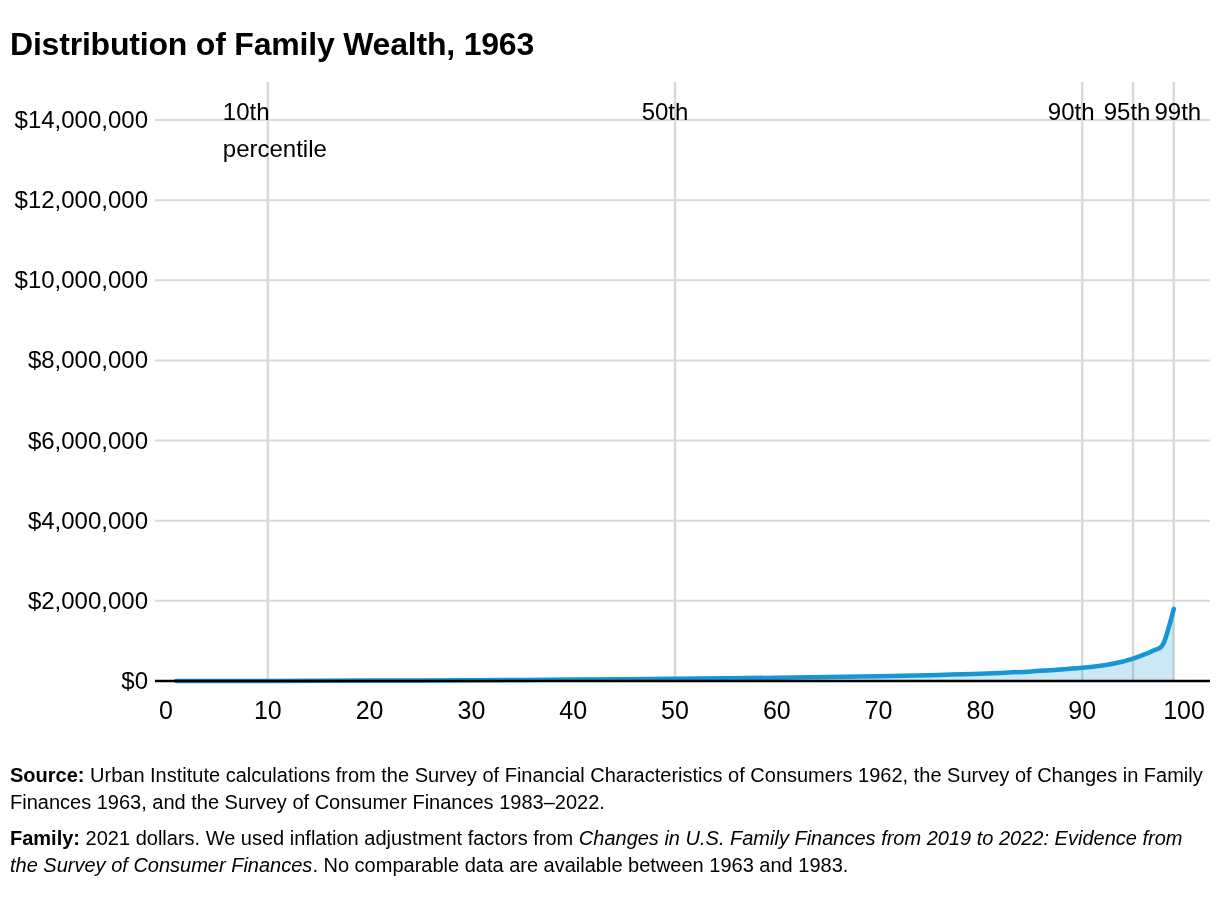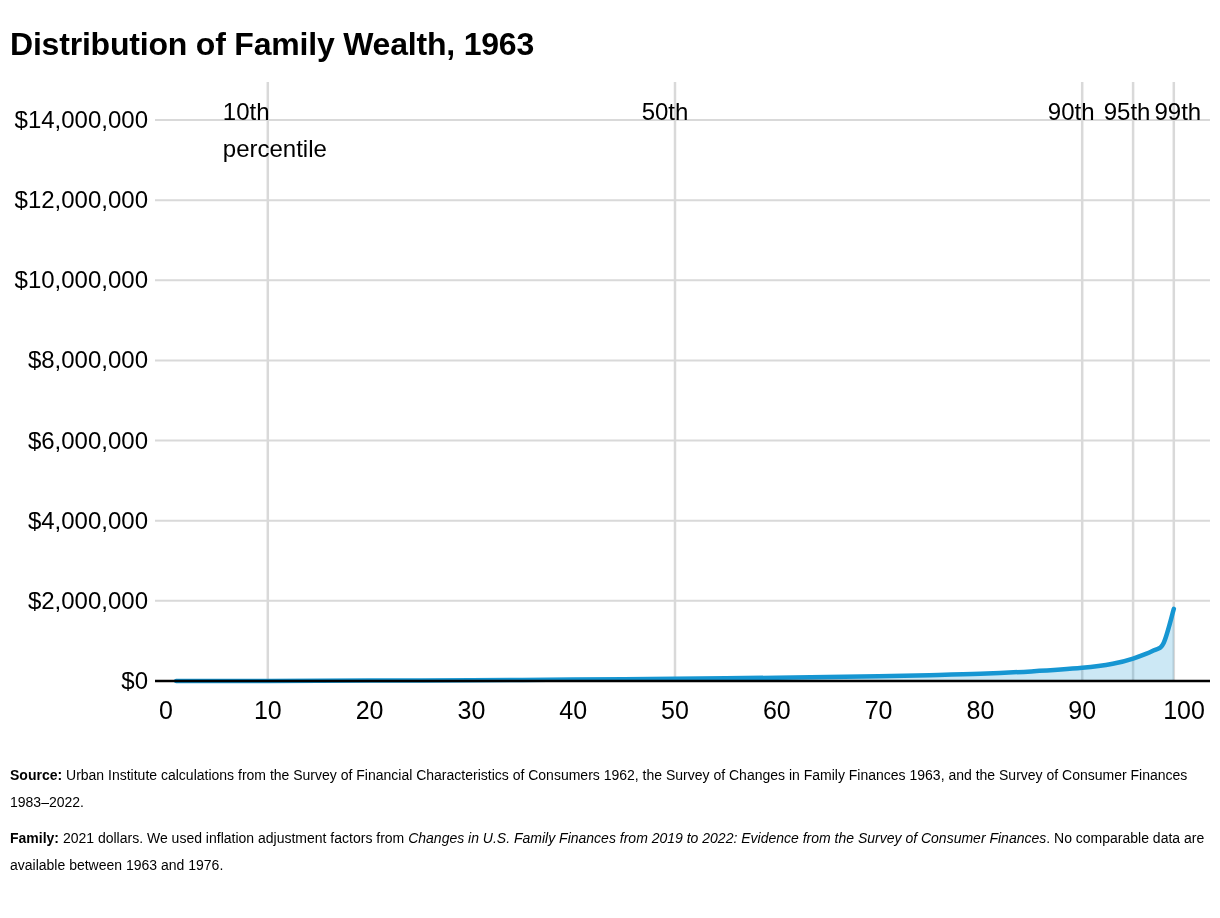--- a/index.html
+++ b/index.html
@@ -5,21 +5,21 @@
   * { margin:0; padding:0; box-sizing:border-box; }
   html,body { width:1220px; height:918px; background:#ffffff; overflow:hidden;
               font-family:"Liberation Sans", sans-serif; color:#000; }
   #stage { position:relative; width:1220px; height:652px; background:#fff; }
 
   .chart-title { position:absolute; left:10px; top:26px; font-size:32px;
                  font-weight:700; letter-spacing:-0.2px; color:#000; }
 
   #plot-svg { position:absolute; left:0; top:0; }
 
-  .footnote { position:absolute; left:10px; width:1205px; font-size:14px;
+  .footnote { position:absolute; left:10px; width:1205px; font-size:20px;
               line-height:27px; color:#000; }
   #source-block { top:762px; }
   #notes-block  { top:825px; }
   .footnote b { font-weight:700; }
   .footnote i { font-style:italic; }
 
   #logo { position:absolute; top:942px; right:6px; display:flex;
           align-items:center;text-decoration:underline; }
   .logo-word { font-size:16px; font-weight:700; letter-spacing:9px; }
   #logo-urban { margin-right:-2px; }
@@ -75,21 +75,21 @@
       <text x="1071.2" y="120" text-anchor="middle" font-size="24" fill="#000000">90th</text>
       <text x="1127.1" y="120" text-anchor="middle" font-size="24" fill="#000000">95th</text>
       <text x="1177.8200000000002" y="120" text-anchor="middle" font-size="24" fill="#000000">99th</text>
     </svg>
 
   <p class="footnote" id="source-block">
     <b>Source:</b><span> Urban Institute calculations from the Survey of Financial Characteristics of Consumers 1962, the Survey of Changes in Family Finances 1963, and the Survey of Consumer Finances 1983–2022.</span>
   </p>
 
   <p class="footnote" id="notes-block">
-    <b>Family:</b><span> 2021 dollars. We used inflation adjustment factors from </span><i>Changes in U.S. Family Finances from 2019 to 2022: Evidence from the Survey of Consumer Finances</i><span>. No comparable data are available between 1963 and 1976.</span>
+    <b>Family:</b><span> 2021 dollars. We used inflation adjustment factors from </span><i>Changes in U.S. Family Finances from 2019 to 2022: Evidence from the Survey of Consumer Finances</i><span>. No comparable data are available between 1963 and 1983.</span>
   </p>
 
   <div id="logo">
     <span class="logo-word" id="logo-urban" style="color: rgb(22, 150, 210);">URBAN</span>
     <span class="logo-dot"></span>
     <span class="logo-word" id="logo-institute" style="color: rgb(0, 0, 0);">INSTITUTE</span>
   </div>
 
 </div>
 

